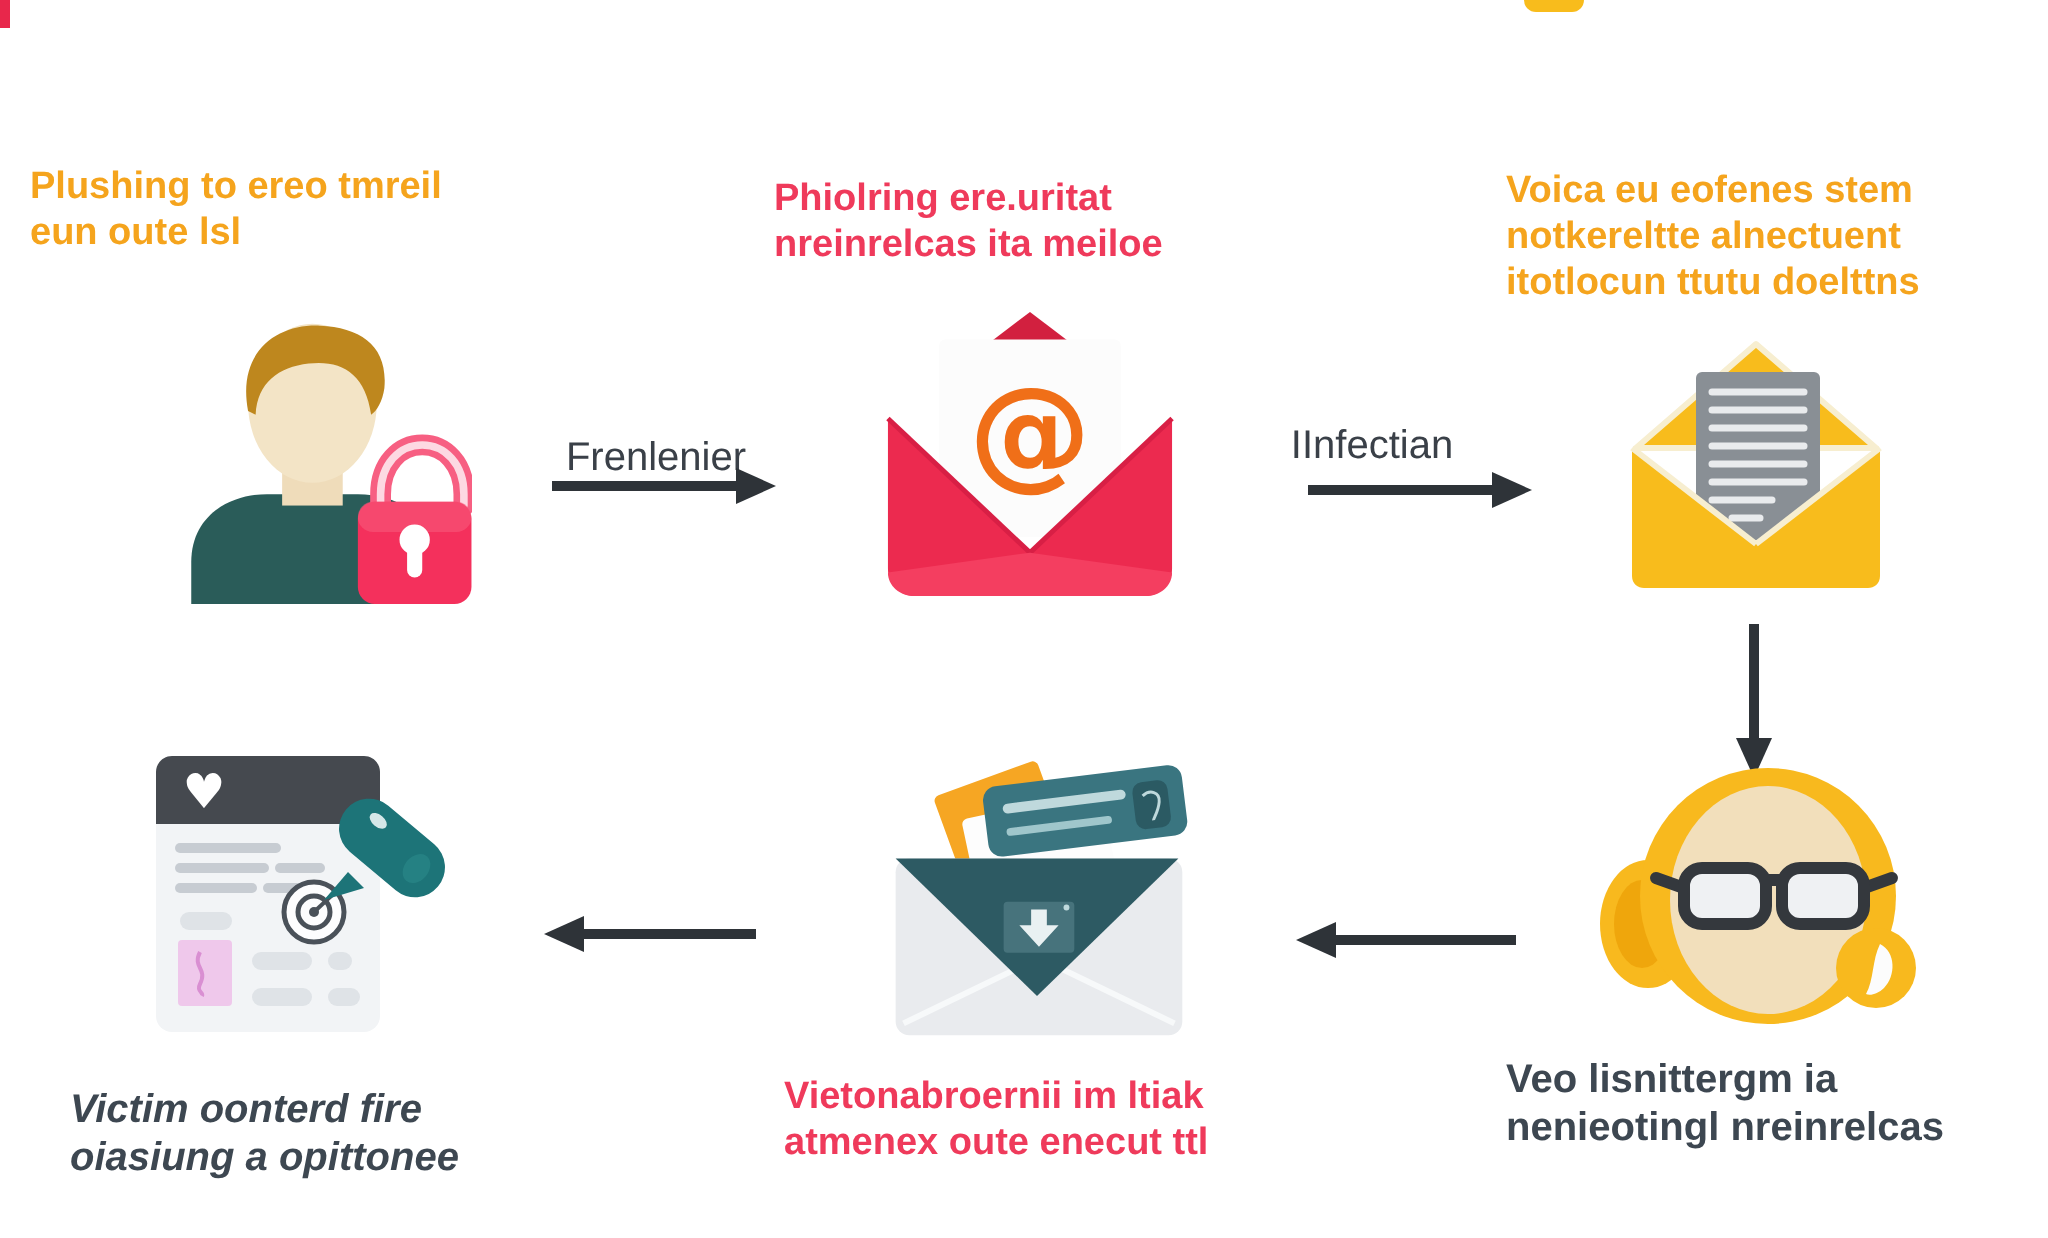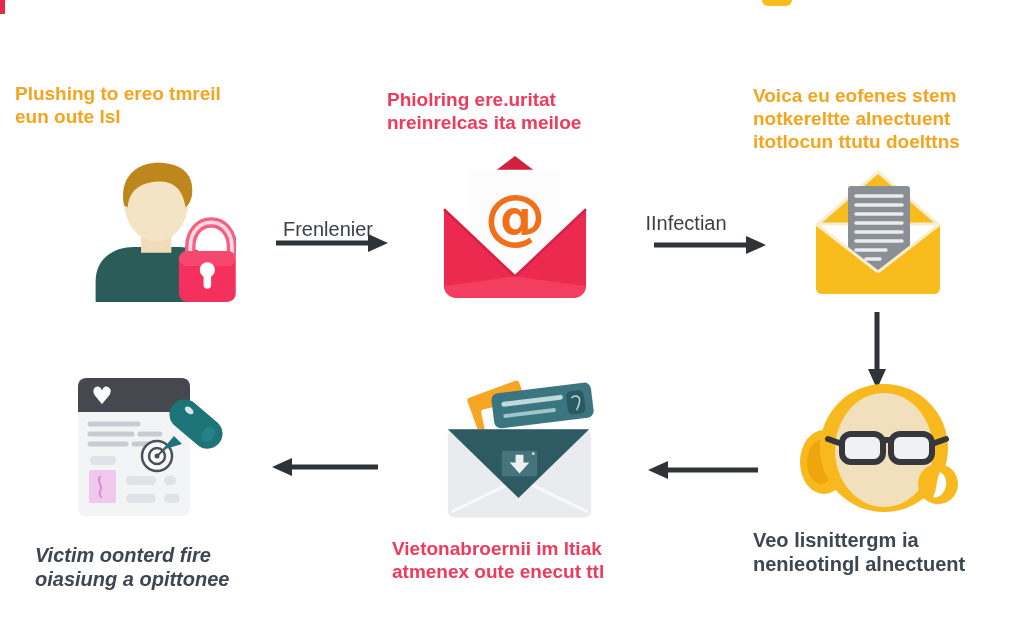--- a/index.html
+++ b/index.html
@@ -218,16 +218,16 @@
   <div class="caption dark" id="cap-bl">
     <span>Victim oonterd fire</span>
     <span>oiasiung a opittonee</span>
   </div>
   <div class="caption pink" id="cap-bm">
     <span>Vietonabroernii im ltiak</span>
     <span>atmenex oute enecut ttl</span>
   </div>
   <div class="caption dark" id="cap-br">
     <span>Veo lisnittergm ia</span>
-    <span>nenieotingl alnectuent</span>
+    <span>nenieotingl nreinrelcas</span>
   </div>
 
 </div>
 
 </body></html>

